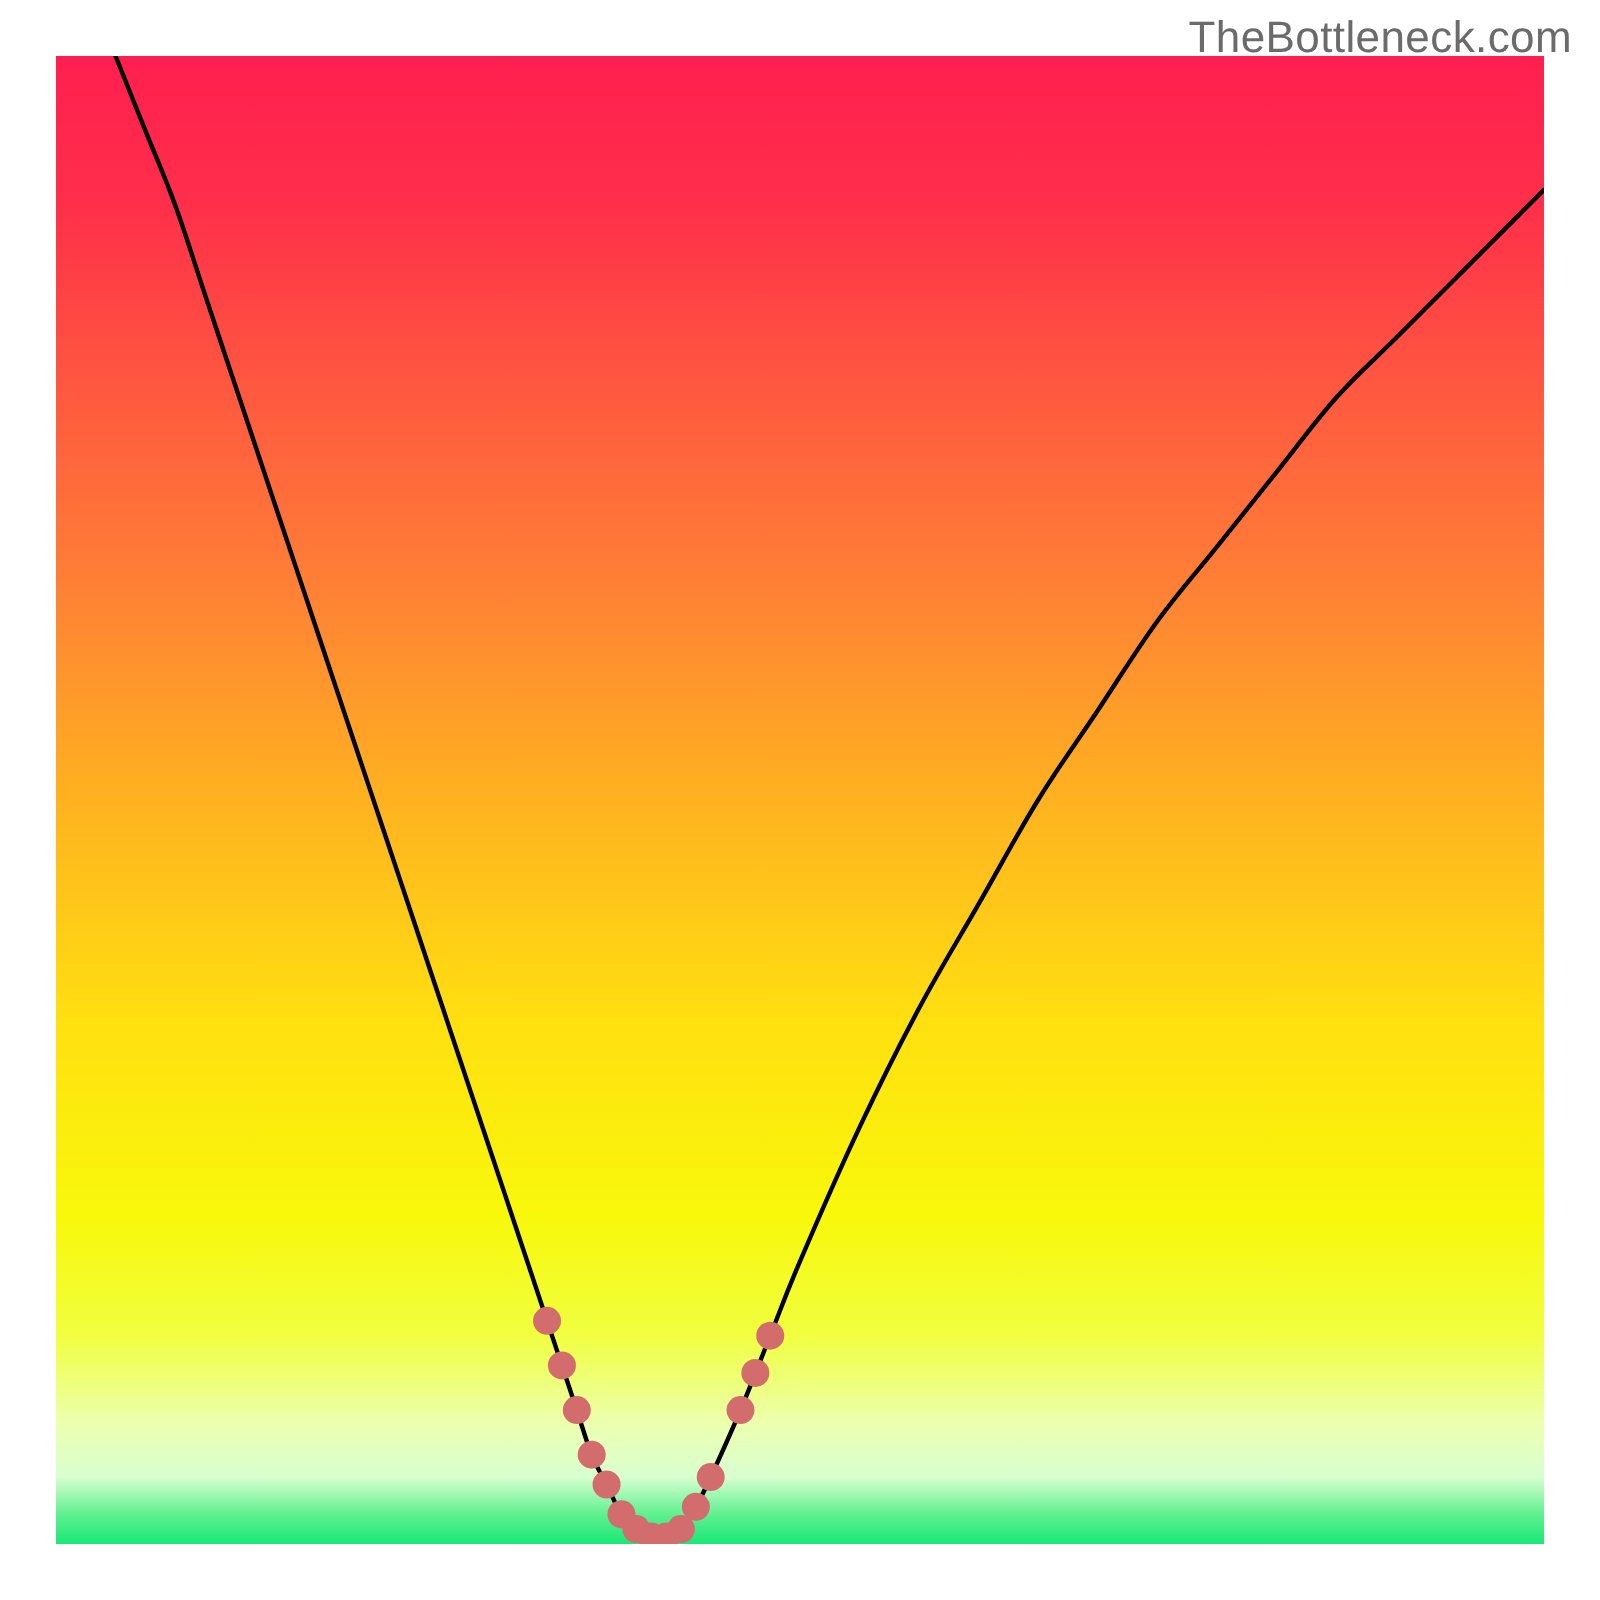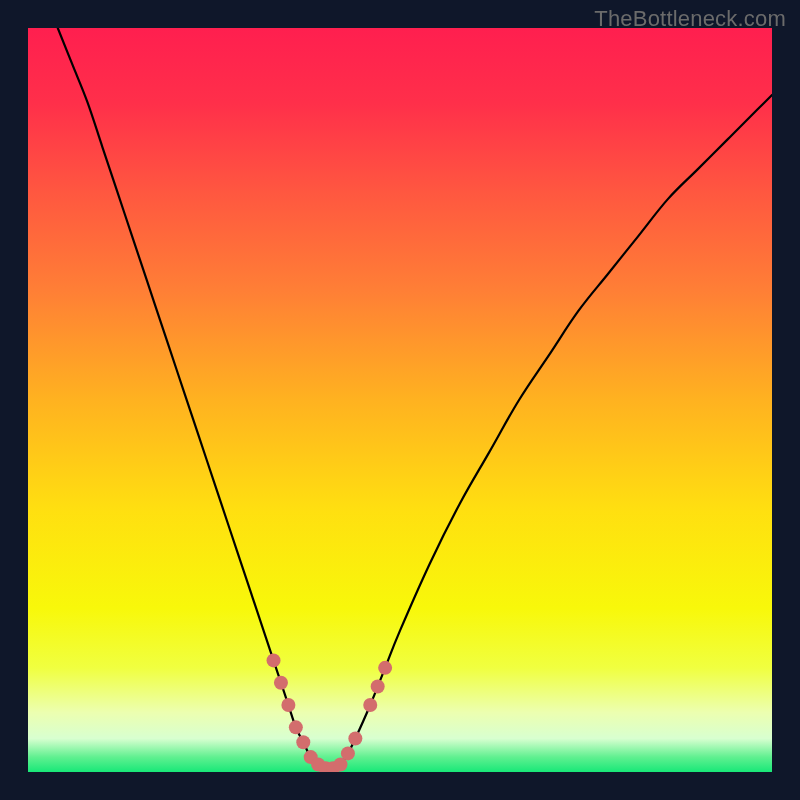--- a/index.html
+++ b/index.html
@@ -8,21 +8,21 @@
     width: 800px;
     height: 800px;
     background: #000;
     font-family: Arial, sans-serif;
     overflow: hidden;
   }
   .wrapper {
     position: relative;
     width: 800px;
     height: 800px;
-    background: #0f172a;
+    background: #ffffff;
   }
   .watermark {
     position: absolute;
     top: 6px;
     right: 14px;
     color: #6b6b6b;
     font-size: 22px;
     font-weight: 500;
     z-index: 5;
     letter-spacing: 0.2px;

